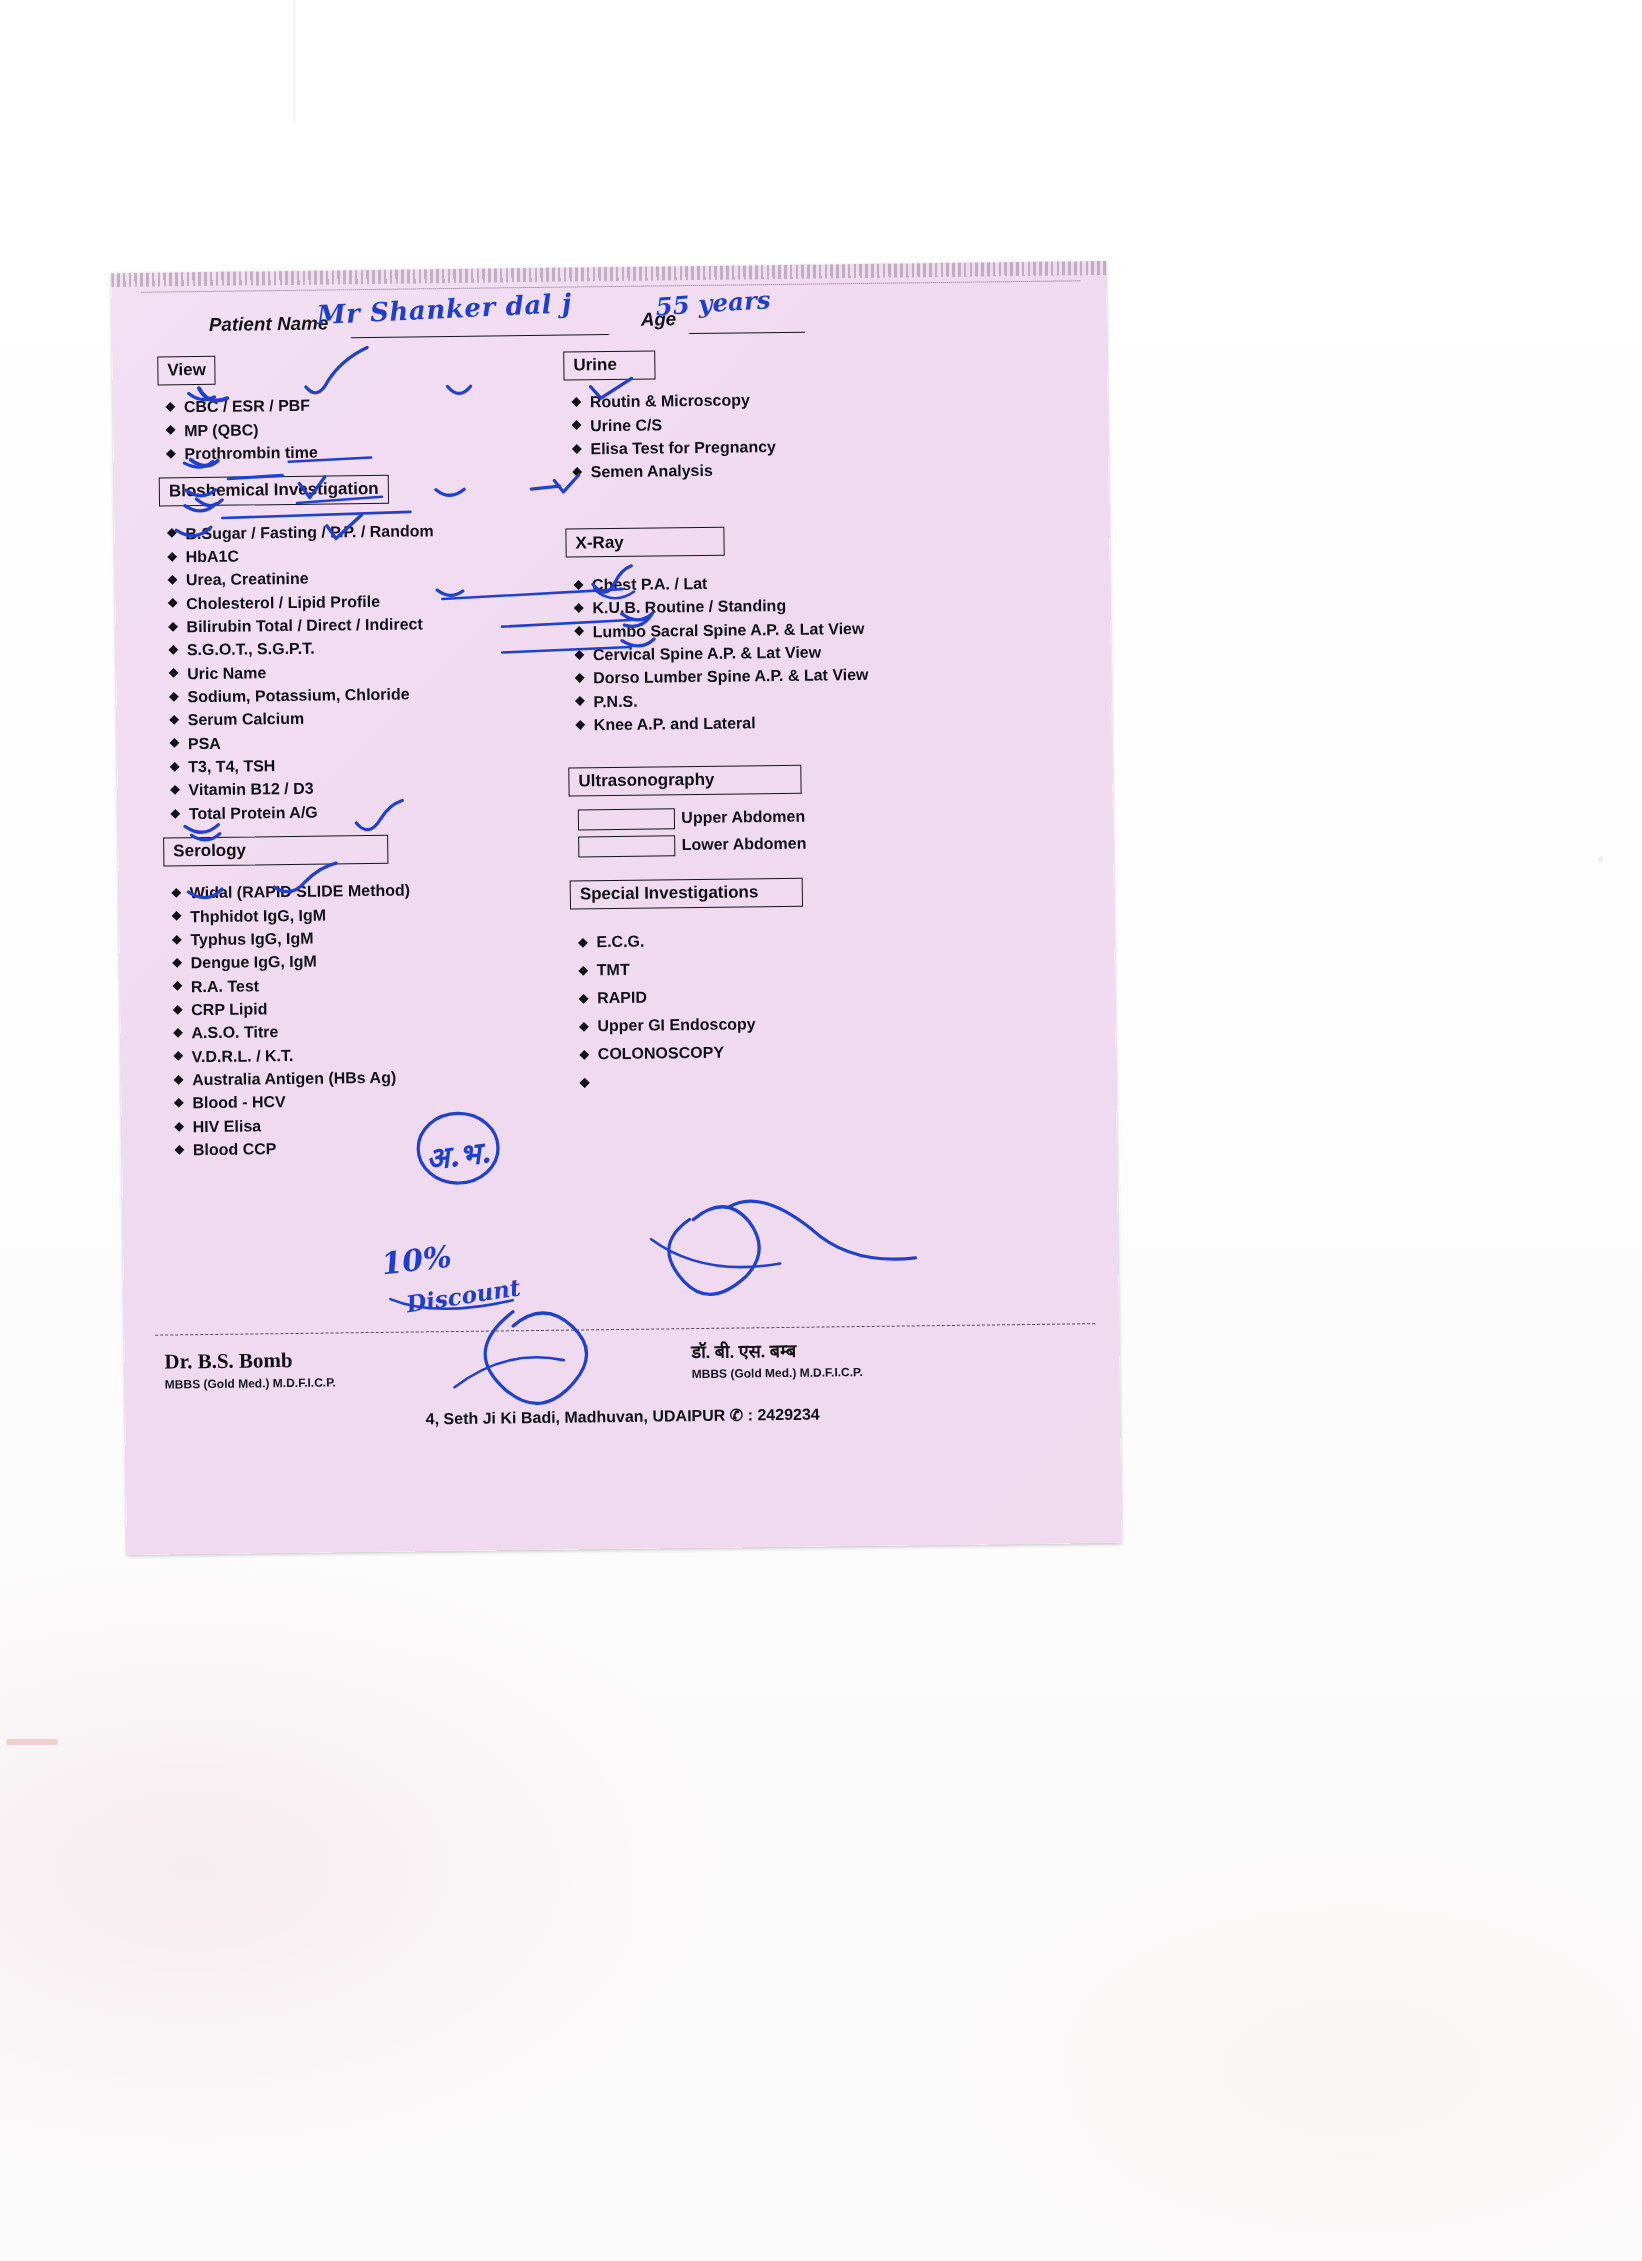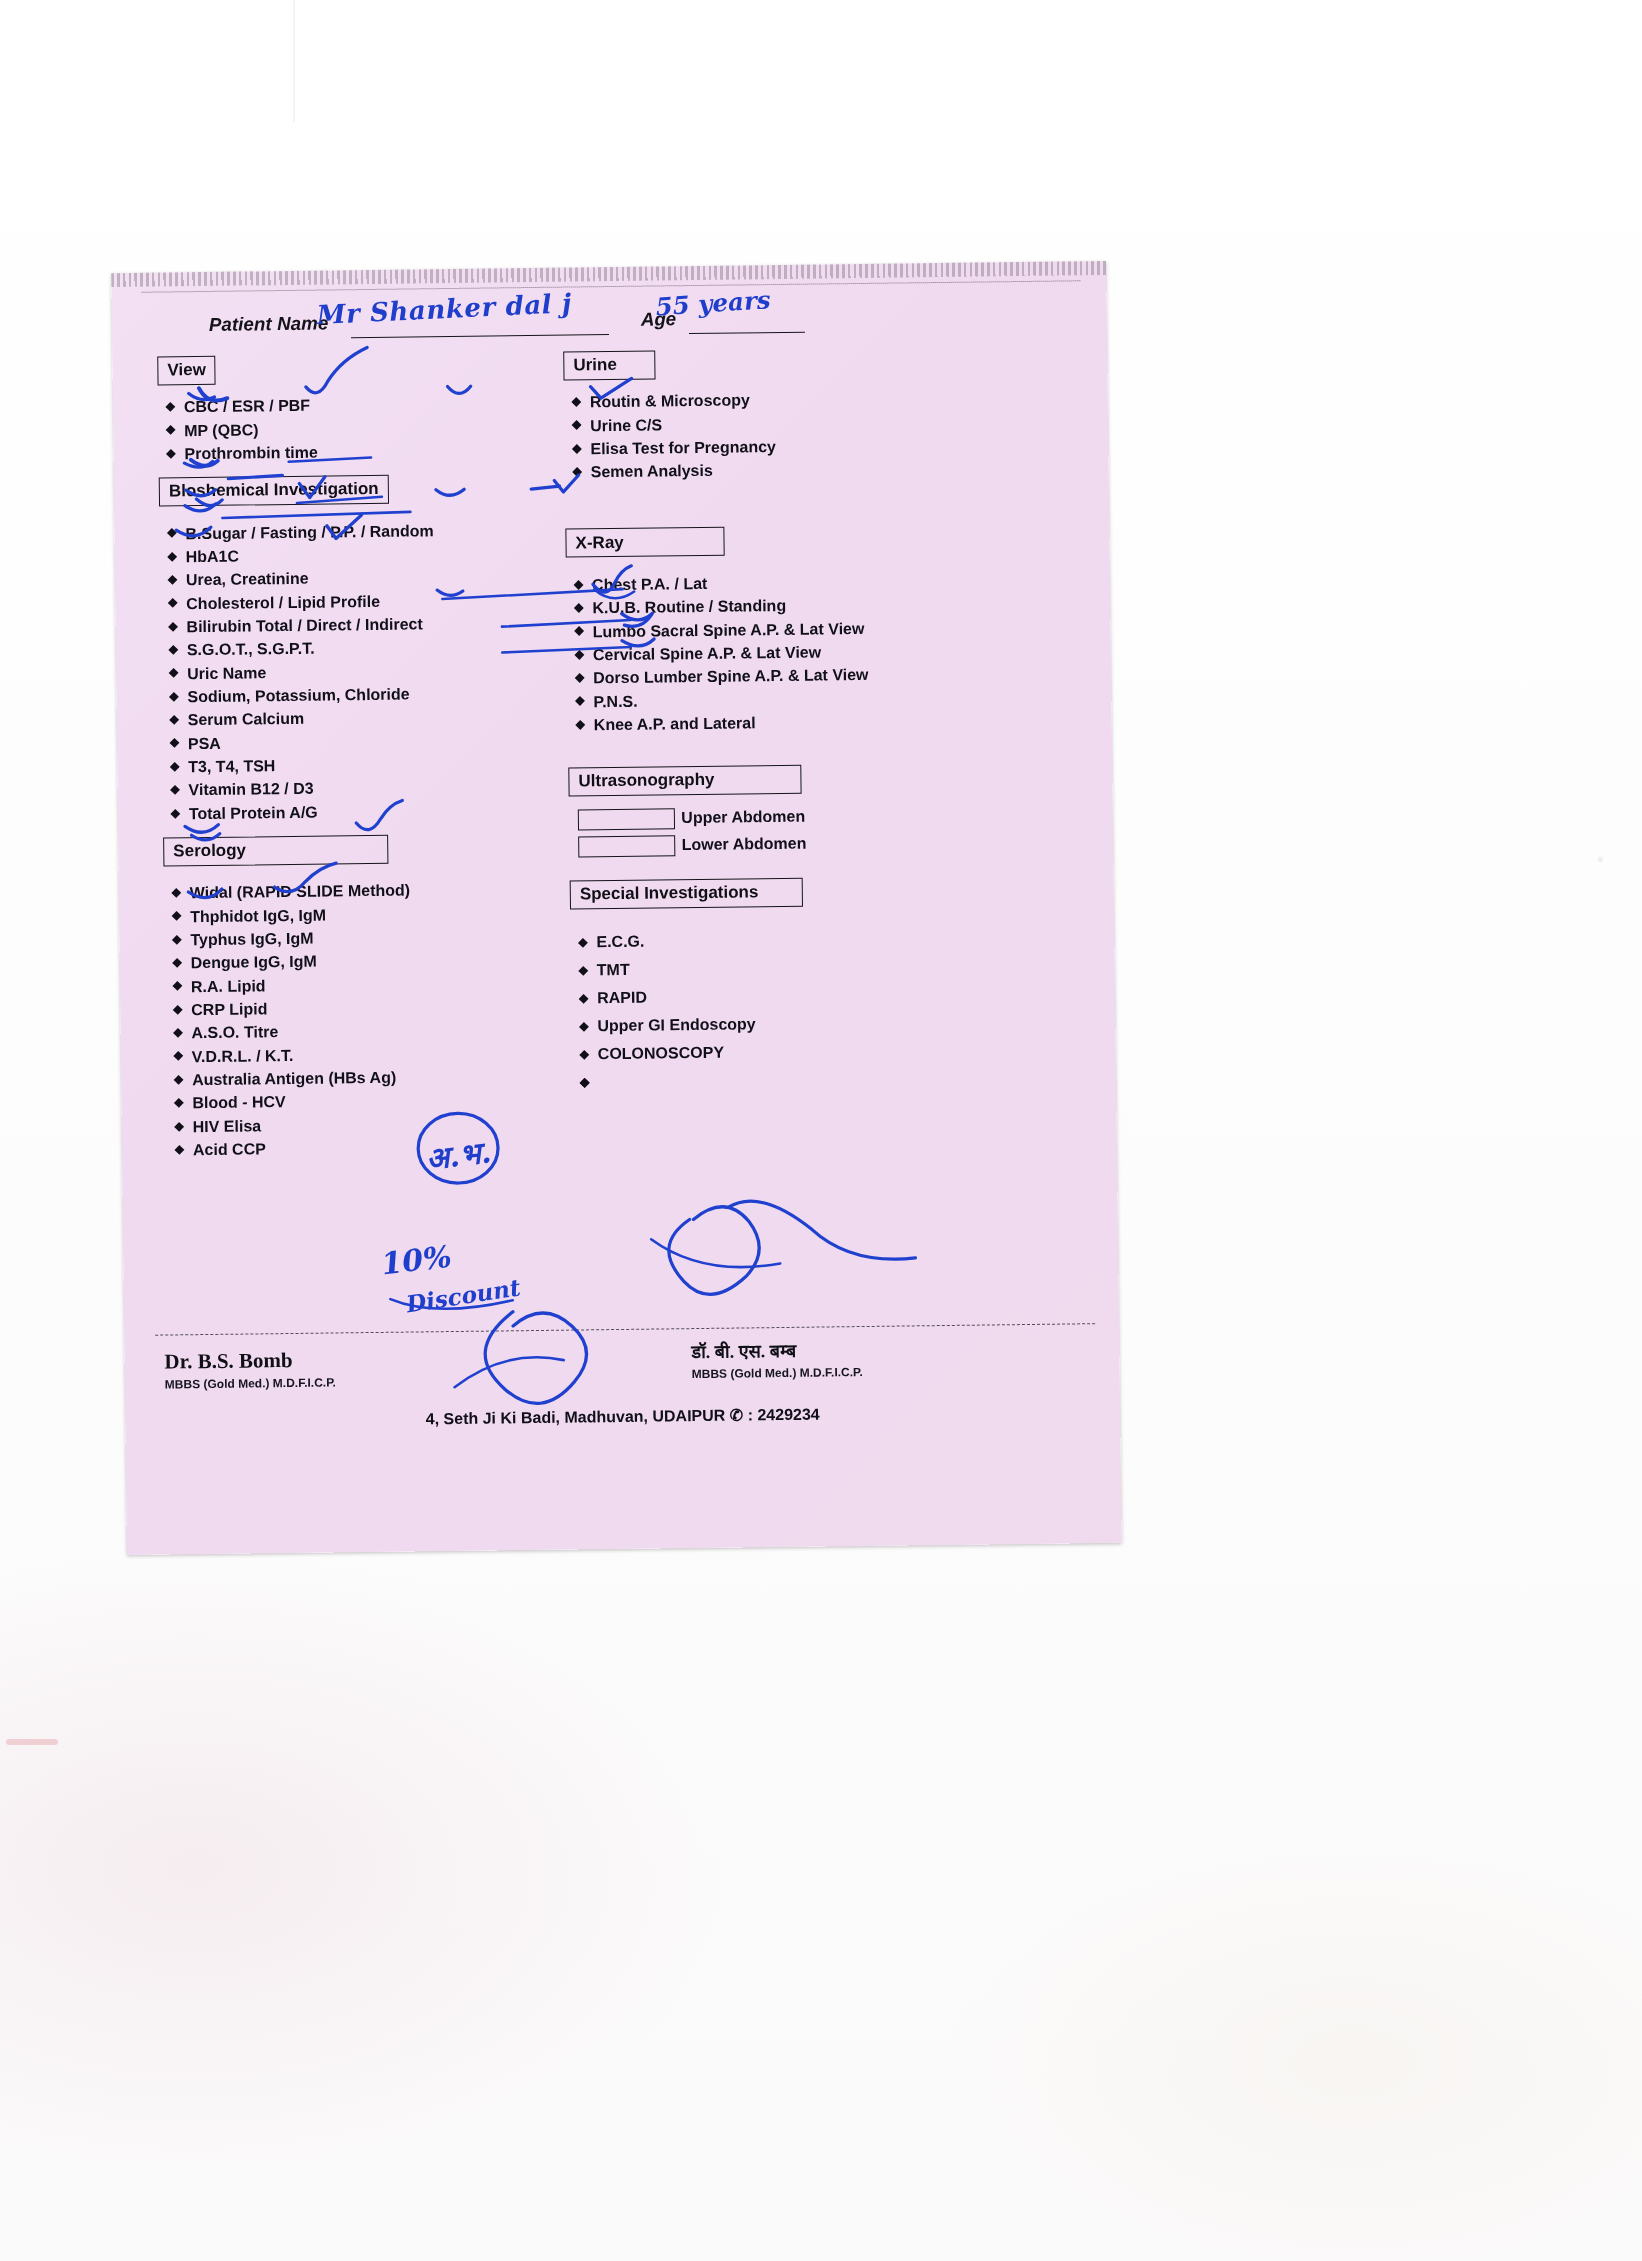--- a/index.html
+++ b/index.html
@@ -284,28 +284,28 @@
         <li><span class="dia"></span><span>Vitamin B12 / D3</span></li>
         <li><span class="dia"></span><span>Total Protein A/G</span></li>
       </ul>
 
       <div class="sec-box wide" style="min-width:205px;">Serology</div>
       <ul class="items" style="margin-top:9px;">
         <li><span class="dia"></span><span>Widal (RAPID SLIDE Method)</span></li>
         <li><span class="dia"></span><span>Thphidot IgG, IgM</span></li>
         <li><span class="dia"></span><span>Typhus IgG, IgM</span></li>
         <li><span class="dia"></span><span>Dengue IgG, IgM</span></li>
-        <li><span class="dia"></span><span>R.A. Lipid</span></li>
+        <li><span class="dia"></span><span>R.A. Test</span></li>
         <li><span class="dia"></span><span>CRP Lipid</span></li>
         <li><span class="dia"></span><span>A.S.O. Titre</span></li>
         <li><span class="dia"></span><span>V.D.R.L. / K.T.</span></li>
         <li><span class="dia"></span><span>Australia Antigen (HBs Ag)</span></li>
         <li><span class="dia"></span><span>Blood - HCV</span></li>
         <li><span class="dia"></span><span>HIV Elisa</span></li>
-        <li><span class="dia"></span><span>Acid CCP</span></li>
+        <li><span class="dia"></span><span>Blood CCP</span></li>
       </ul>
     </div>
 
     <div class="col-right">
 
       <div class="sec-box" style="min-width:72px;">Urine</div>
       <ul class="items">
         <li><span class="dia"></span><span>Routin &amp; Microscopy</span></li>
         <li><span class="dia"></span><span>Urine C/S</span></li>
         <li><span class="dia"></span><span>Elisa Test for Pregnancy</span></li>

